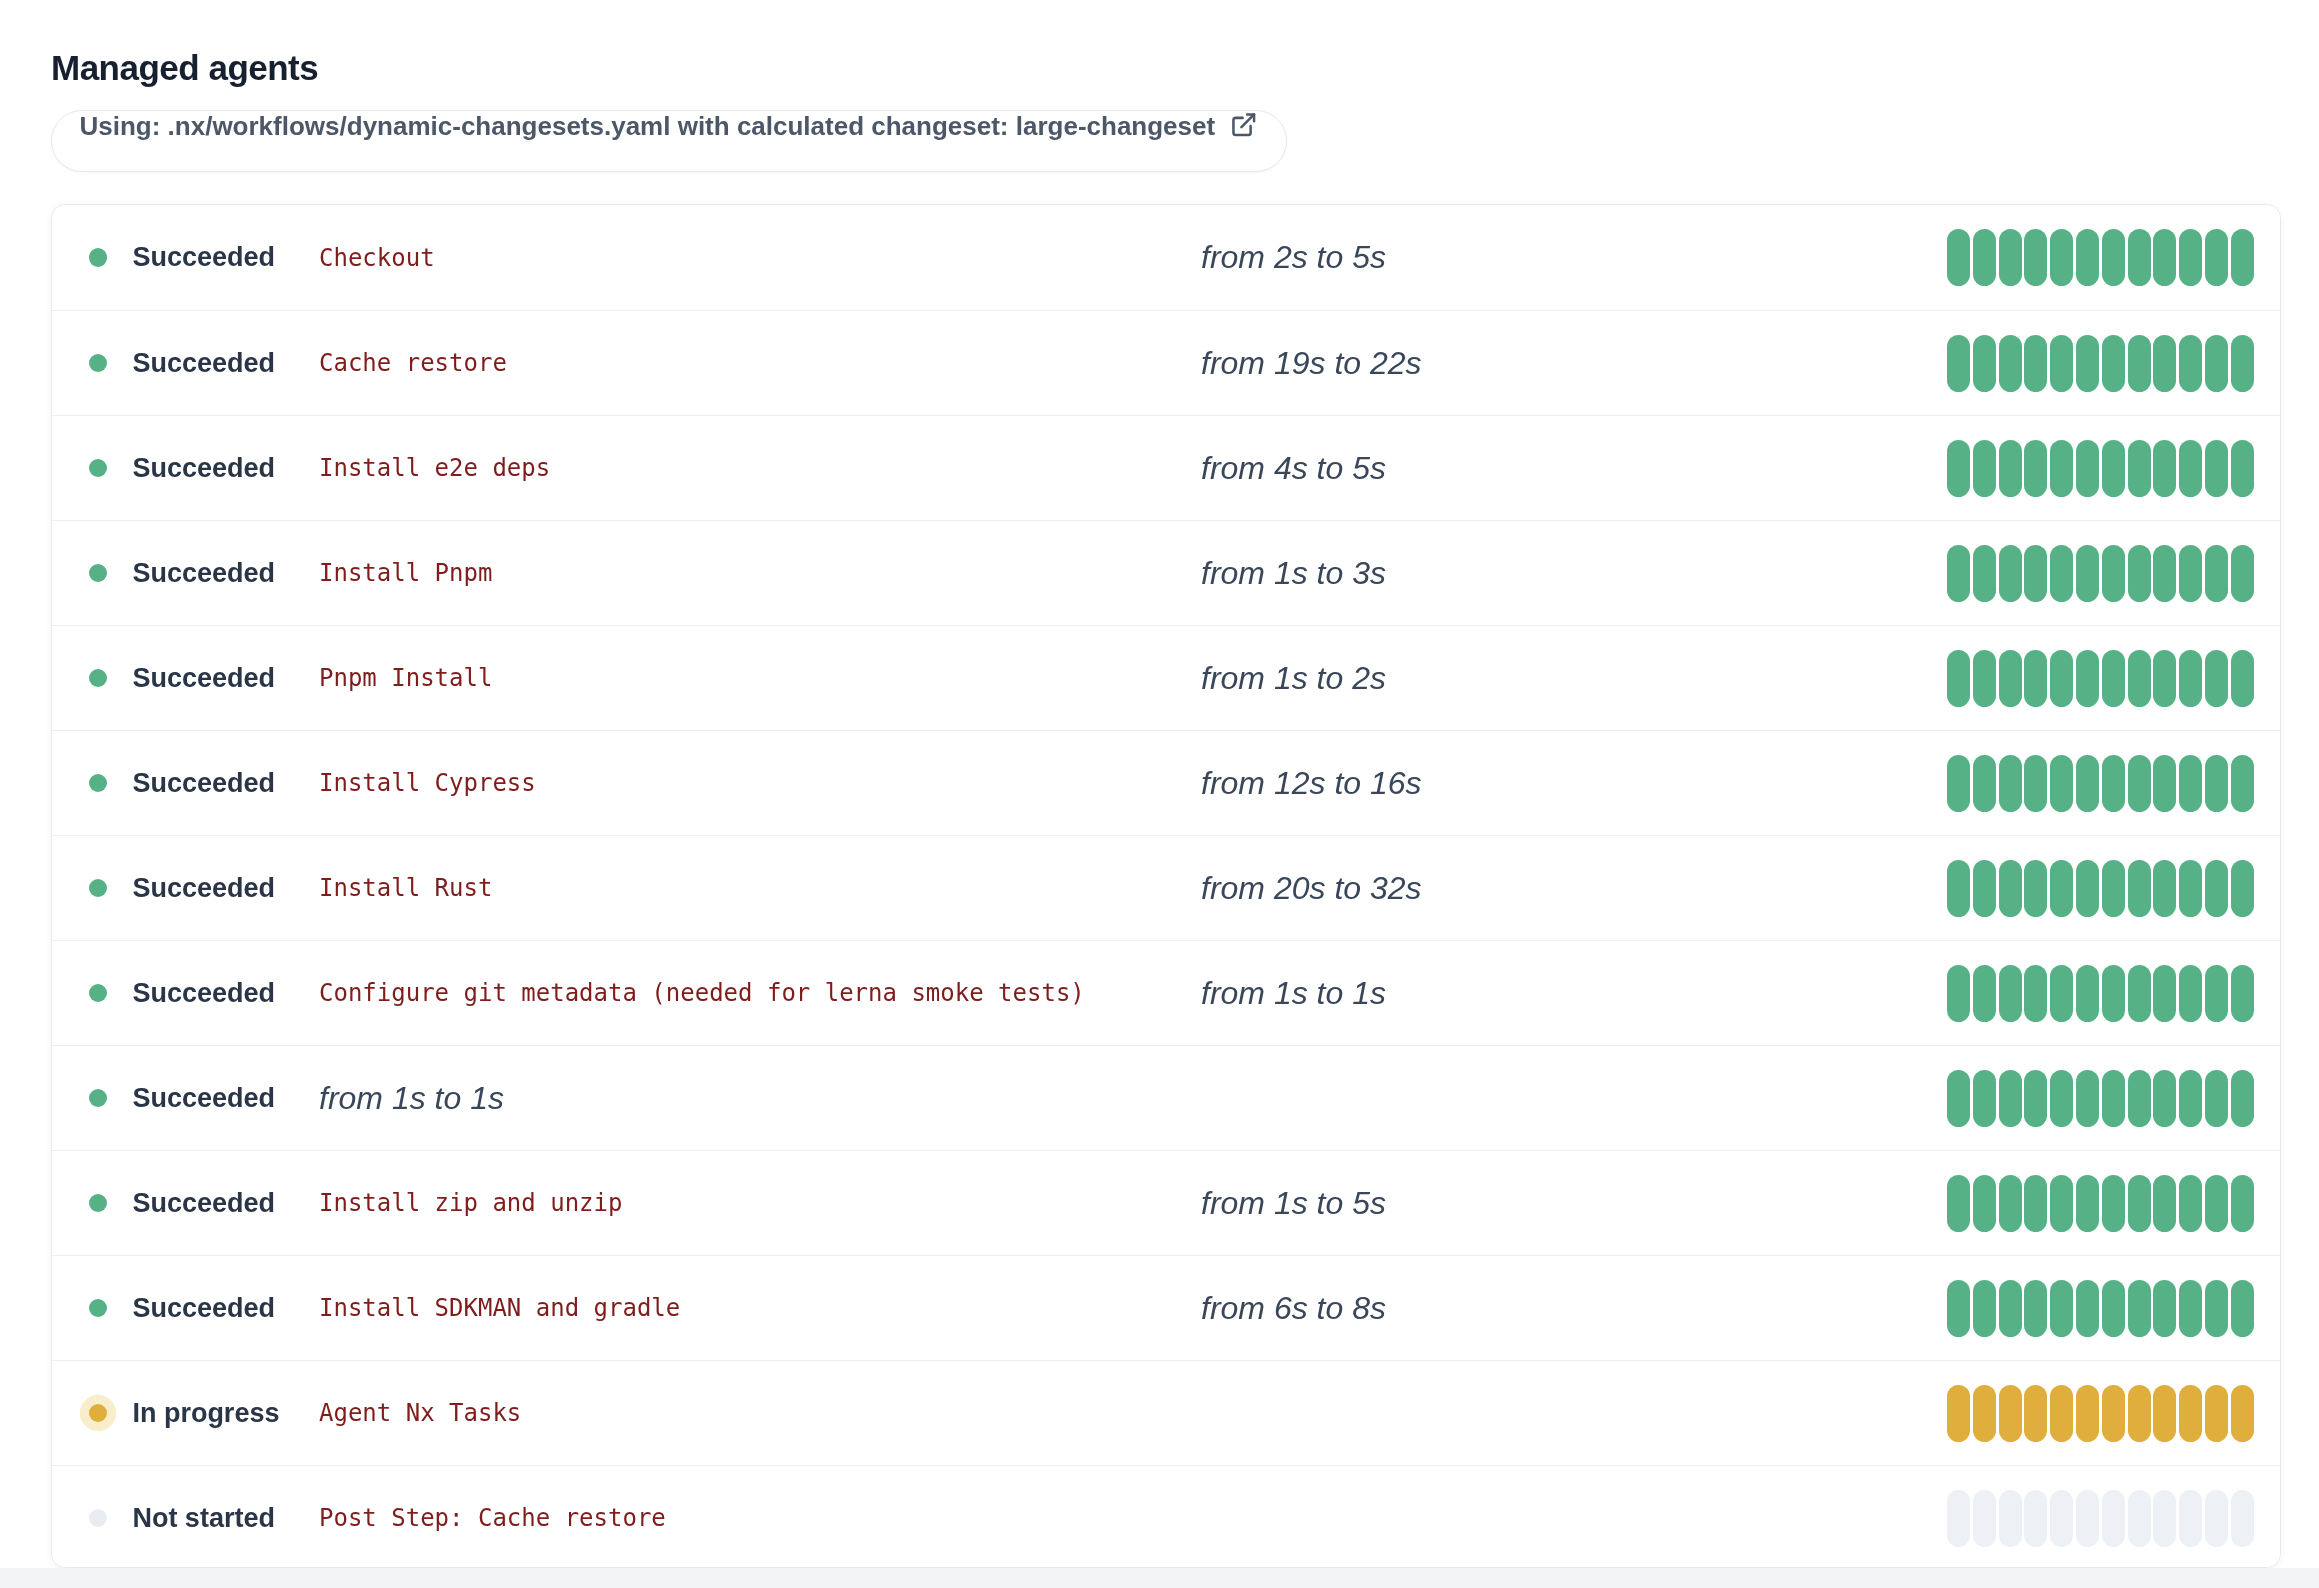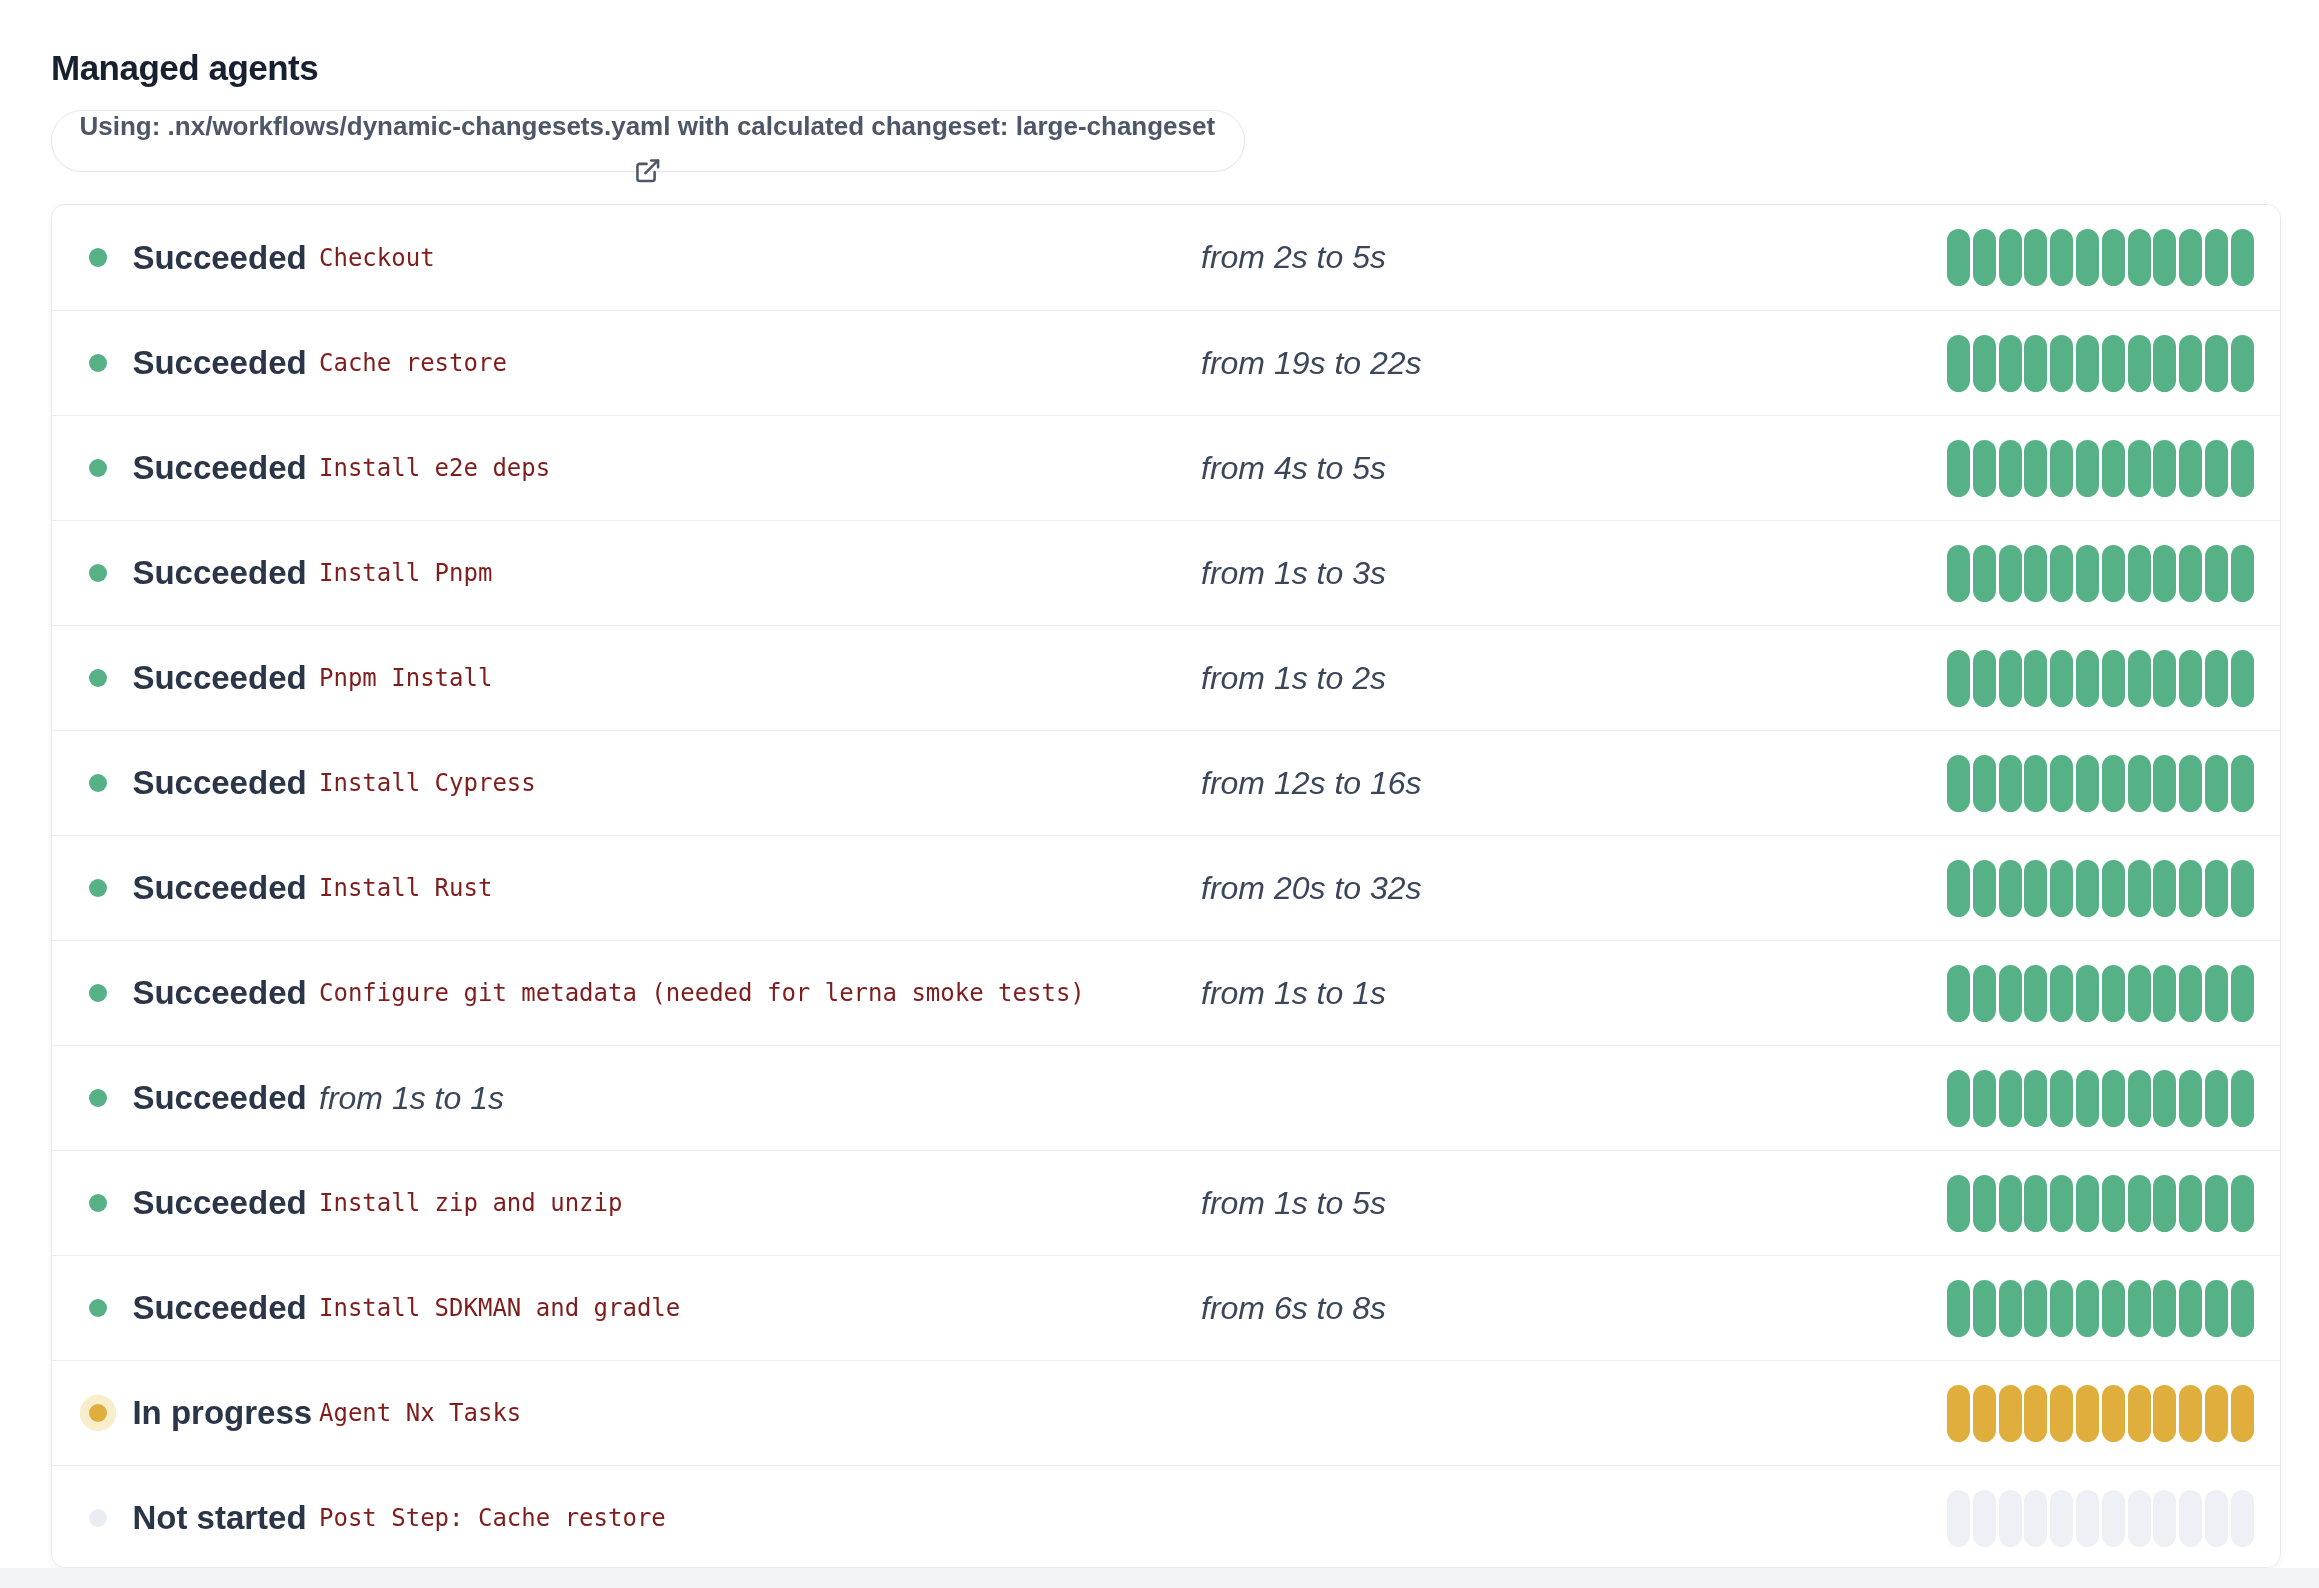--- a/index.html
+++ b/index.html
@@ -7,25 +7,25 @@
     font-family:"Liberation Sans", sans-serif; }
   .page { position:relative; width:2320px; height:1589px; }
 
   .page-title {
     position:absolute; left:51px; top:48px;
     font-size:35px; font-weight:700; color:#17202e; letter-spacing:-0.5px;
   }
 
   .workflow-pill {
     position:absolute; left:51px; top:110px; height:62px;
-    display:inline-flex; align-items:center; gap:14.7px;
+    display:inline-flex; gap:14.7px;
     padding:0 29px 0 27.5px;
     border:1.8px solid #e6e8ec; border-radius:31px; background:#ffffff;
     box-shadow:0 0.9px 2.8px rgba(20,30,50,0.04);
-    font-size:26px; font-weight:600; color:#4c5768; white-space:nowrap;flex-direction:column;
+    font-size:26px; font-weight:600; color:#4c5768; white-space:nowrap;
   }
   .ext-icon { width:27.5px; height:27.5px; display:inline-block; cursor:pointer; }
   .ext-icon svg { width:27.5px; height:27.5px; stroke:#4c5768; }
 
   .card {
     position:absolute; left:51px; top:204px; width:2230px; height:1364px;
     background:#ffffff; border:1.8px solid #e6e8ec; border-radius:14.7px;
     box-shadow:0 1.8px 7.3px rgba(20,30,50,0.05);
     overflow:hidden;
   }
@@ -35,21 +35,21 @@
   .row + .row { border-top:1.8px solid #eceef1; }
 
   .cell-status {
     flex:none; width:267px; padding-left:37px;
     display:flex; align-items:center; gap:25px;
   }
   .dot { flex:none; width:18.4px; height:18.4px; border-radius:50%; }
   .state-succeeded  .dot { background:#56b187; }
   .state-in-progress .dot { background:#dfae3c; box-shadow:0 0 0 9.2px #f8eecb; }
   .state-not-started .dot { background:#e9edf2; }
-  .status-label { font-size:33px; font-weight:600; color:#2a3647; white-space:nowrap; }
+  .status-label { font-size:27px; font-weight:600; color:#2a3647; white-space:nowrap; }
 
   .cell-name {
     flex:none; width:882px;
     font-family:"DejaVu Sans Mono", monospace;
     font-size:24px; color:#7f1d1d; white-space:nowrap;
   }
   .cell-duration {
     flex:1 1 auto;
     font-size:32px; font-style:italic; color:#3a475a; white-space:nowrap;
   }

